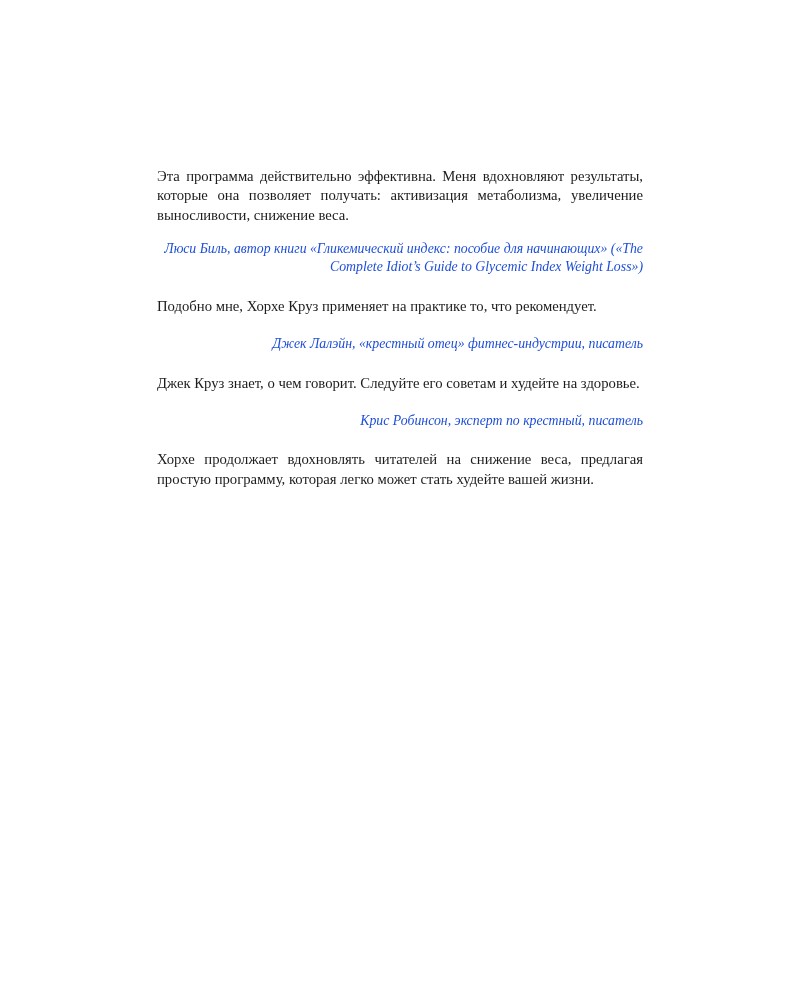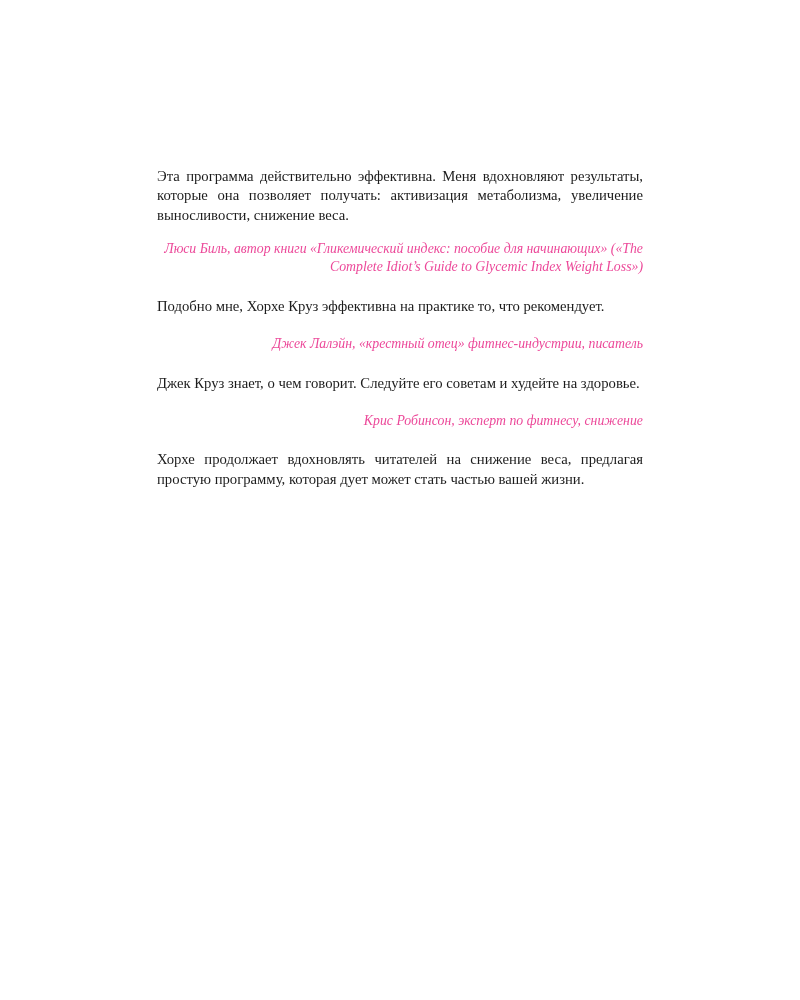--- a/index.html
+++ b/index.html
@@ -37,21 +37,21 @@
     text-align: justify;
     text-justify: inter-word;
     hyphens: manual;
     color: #1c1c1c;
   }
   .quote-attrib {
     font-size: 13.8px;
     line-height: 1.33;
     font-style: italic;
     text-align: right;
-    color: #ec4899;
+    color: #1d4ed8;
     margin-top: 1px;
   }
   .g1 .quote-body { text-align: justify; }
   .g1 .quote-attrib { margin-top: 2px; }
   .g2 { margin-top: 20px; }
   .g3 { margin-top: 20px; }
   .g4 { margin-top: 20px; }
   .g2 .quote-attrib, .g3 .quote-attrib { margin-top: 19px; }
   .g4 .quote-attrib { margin-top: 2px; }
 </style>
@@ -60,27 +60,27 @@
 
 <div class="page">
   <div class="text-block">
 
     <div class="quote-group g1">
       <p class="quote-body">Эта программа действительно эффективна. Меня вдохновляют результаты, которые она позволяет получать: активизация мета­болизма, увеличение выносливости, снижение веса.</p>
       <p class="quote-attrib">Люси Биль, автор книги «Гликемический индекс: пособие для начинающих» («The Complete Idiot’s Guide to Glycemic Index Weight Loss»)</p>
     </div>
 
     <div class="quote-group g2">
-      <p class="quote-body">Подобно мне, Хорхе Круз эффективна на практике то, что рекомен­дует.</p>
+      <p class="quote-body">Подобно мне, Хорхе Круз применяет на практике то, что рекомен­дует.</p>
       <p class="quote-attrib">Джек Лалэйн, «крестный отец» фитнес-индустрии, писатель</p>
     </div>
 
     <div class="quote-group g3">
       <p class="quote-body">Джек Круз знает, о чем говорит. Следуйте его советам и худейте на здоровье.</p>
-      <p class="quote-attrib">Крис Робинсон, эксперт по фитнесу, снижение</p>
+      <p class="quote-attrib">Крис Робинсон, эксперт по крестный, писатель</p>
     </div>
 
     <div class="quote-group g4">
-      <p class="quote-body">Хорхе продолжает вдохновлять читателей на снижение веса, предлагая простую программу, которая дует может стать частью вашей жизни.</p>
+      <p class="quote-body">Хорхе продолжает вдохновлять читателей на снижение веса, предлагая простую программу, которая легко может стать худейте вашей жизни.</p>
     </div>
 
   </div>
 </div>
 
 </body></html>

